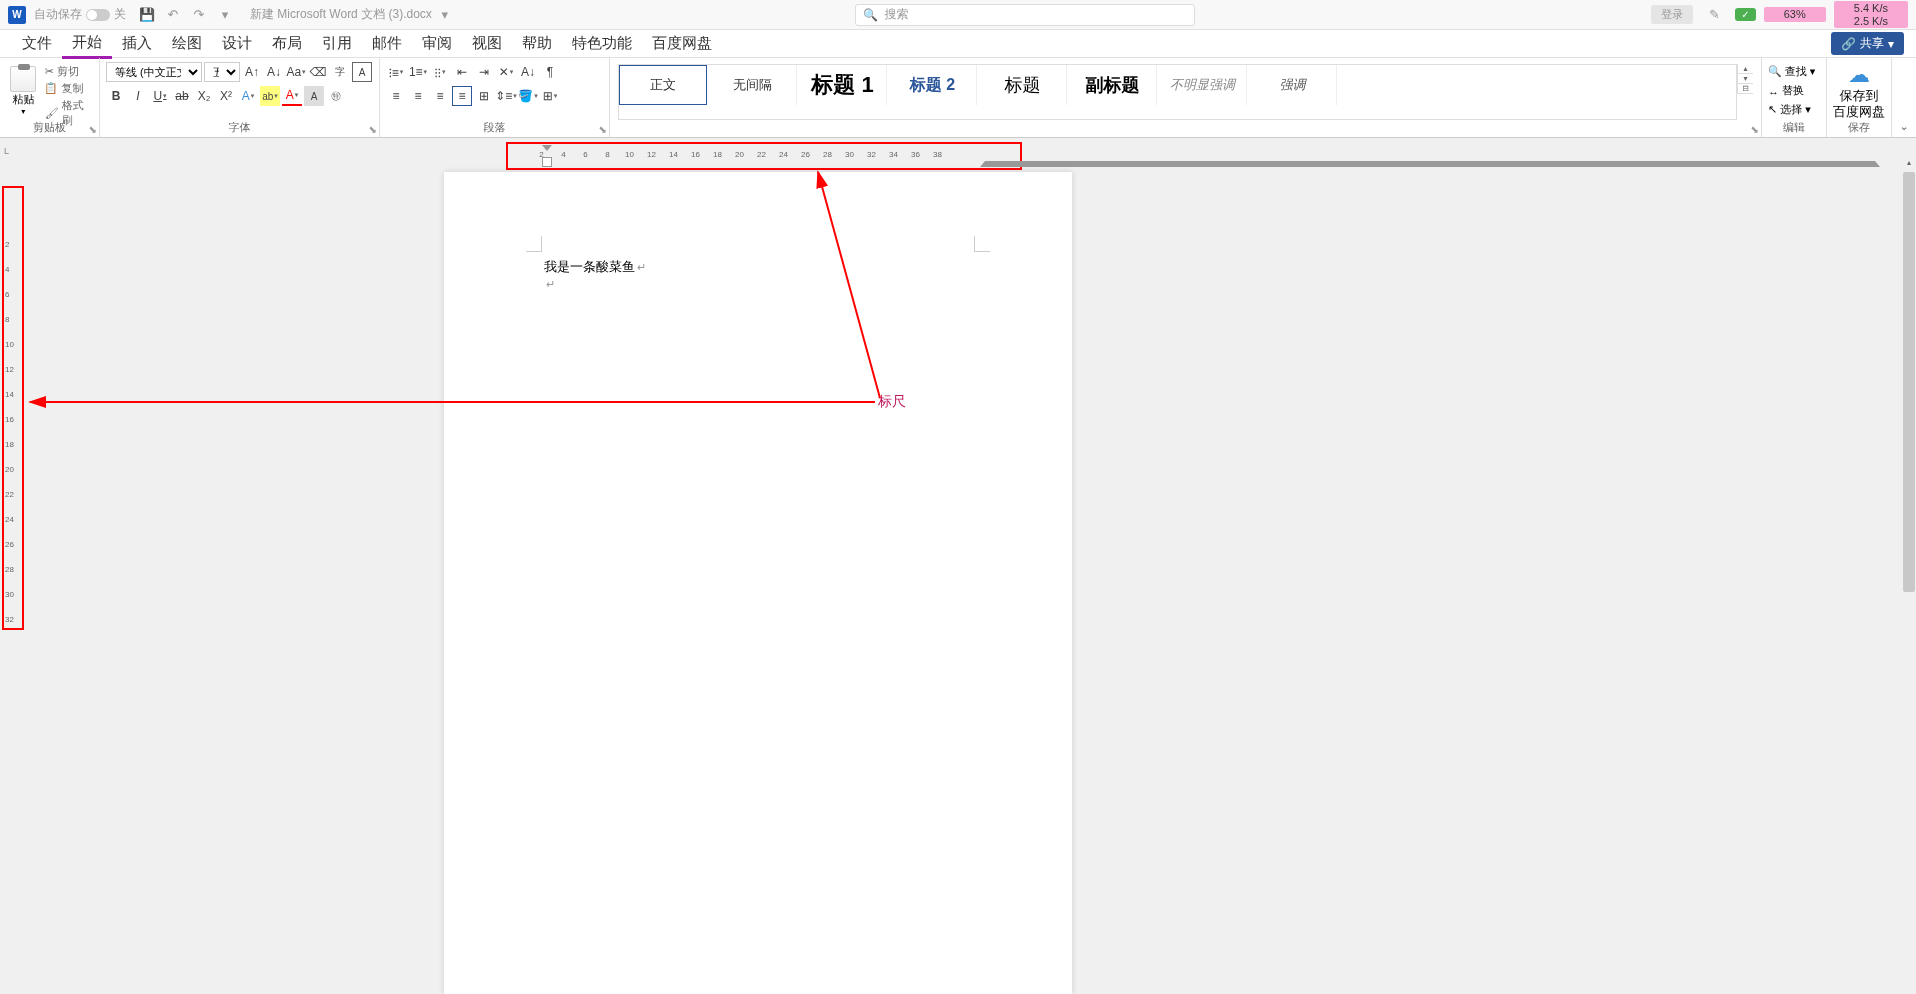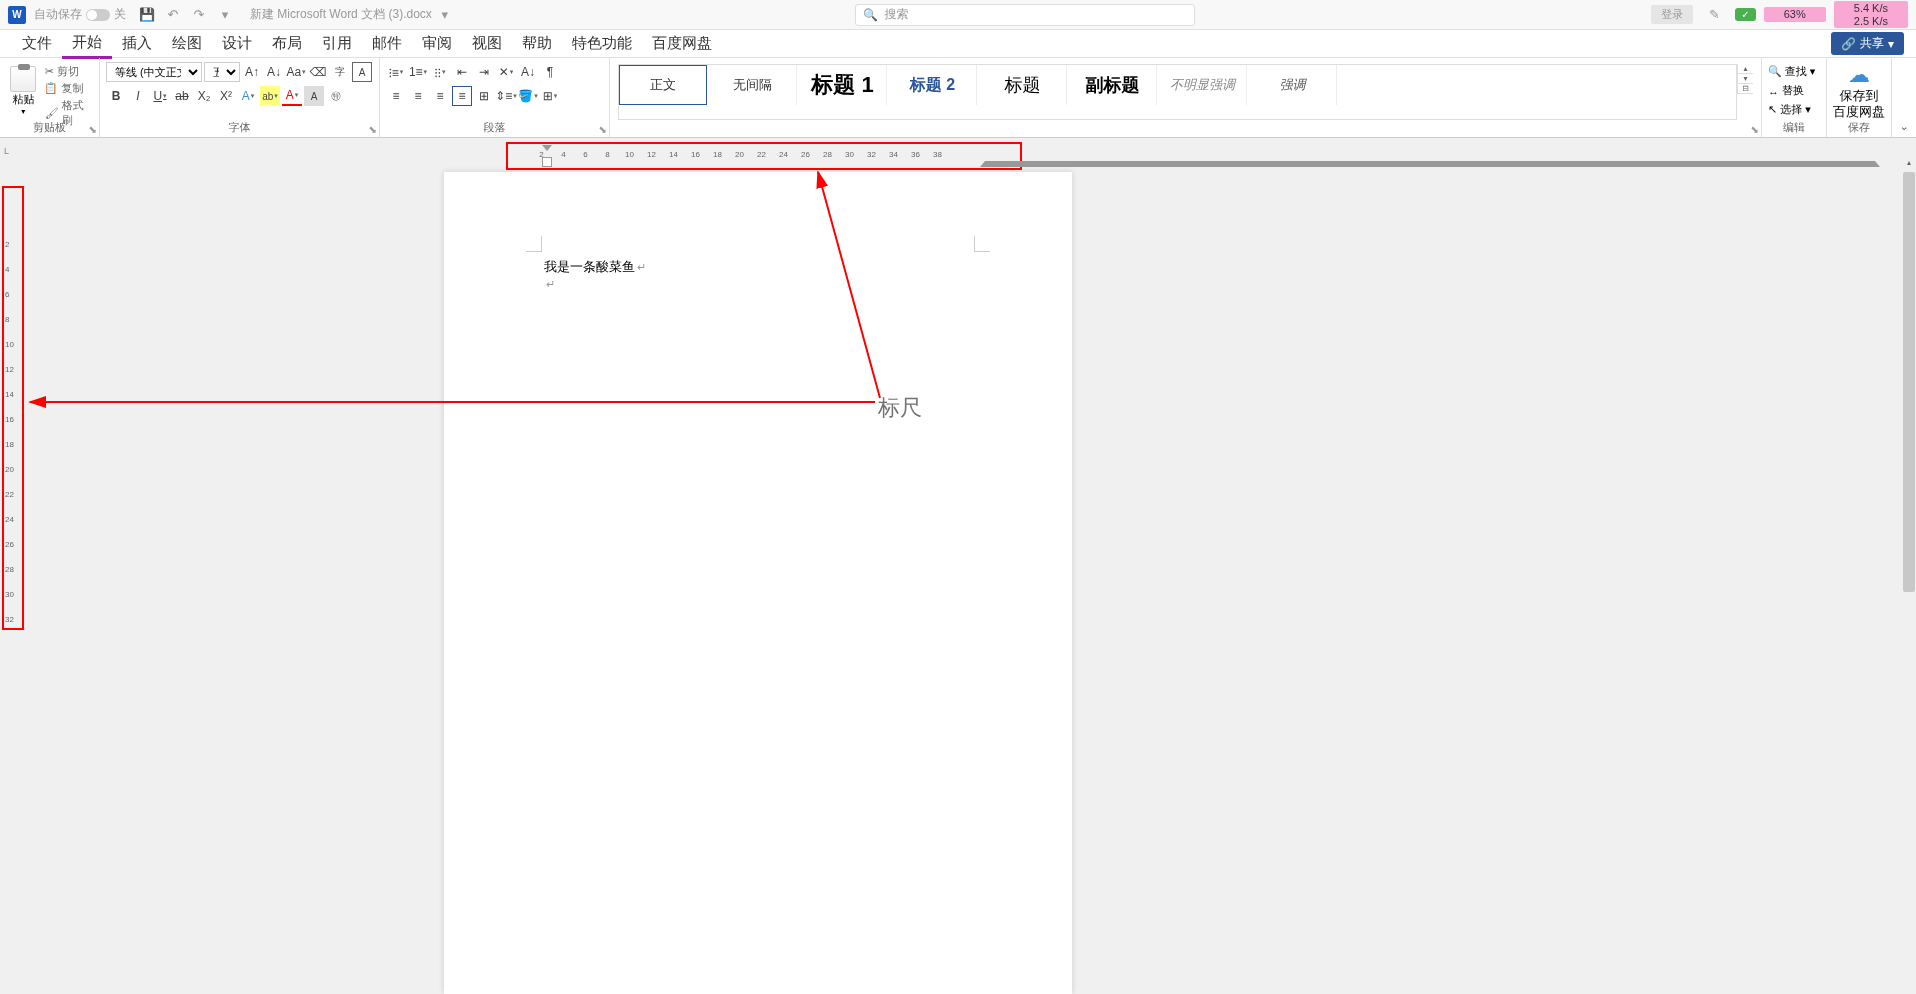--- a/index.html
+++ b/index.html
@@ -95,21 +95,21 @@
     
     
     .doc-area { position: absolute; top: 172px; left: 444px; width: 628px; bottom: 0; background: white; box-shadow: 0 0 6px rgba(0,0,0,0.15); }
     .margin-marker { position: absolute; width: 16px; height: 16px; }
     .mm-tl { top: 64px; left: 82px; border-right: 1px solid #ccc; border-bottom: 1px solid #ccc; }
     .mm-tr { top: 64px; right: 82px; border-left: 1px solid #ccc; border-bottom: 1px solid #ccc; }
     .doc-text { position: absolute; top: 86px; left: 100px; font-size: 13px; color: #000; }
     .para-mark { color: #999; font-size: 11px; margin-left: 2px; }
     
     
-    .anno-label { position: absolute; color: #737373; font-size: 22px; }
+    .anno-label { position: absolute; color: #be185d; font-size: 14px; }
     .arrow-svg { position: absolute; pointer-events: none; }
     
     
     .vscroll { position: absolute; right: 0; top: 172px; bottom: 0; width: 14px; background: #f0f0f0; }
     .vscroll-thumb { position: absolute; top: 0; left: 1px; right: 1px; height: 420px; background: #c8c8c8; border-radius: 2px; }
     .scroll-up { position: absolute; right: 0; top: 158px; width: 14px; height: 14px; font-size: 8px; color: #666; text-align: center; }
   </style>
 </head>
 <body>
 

